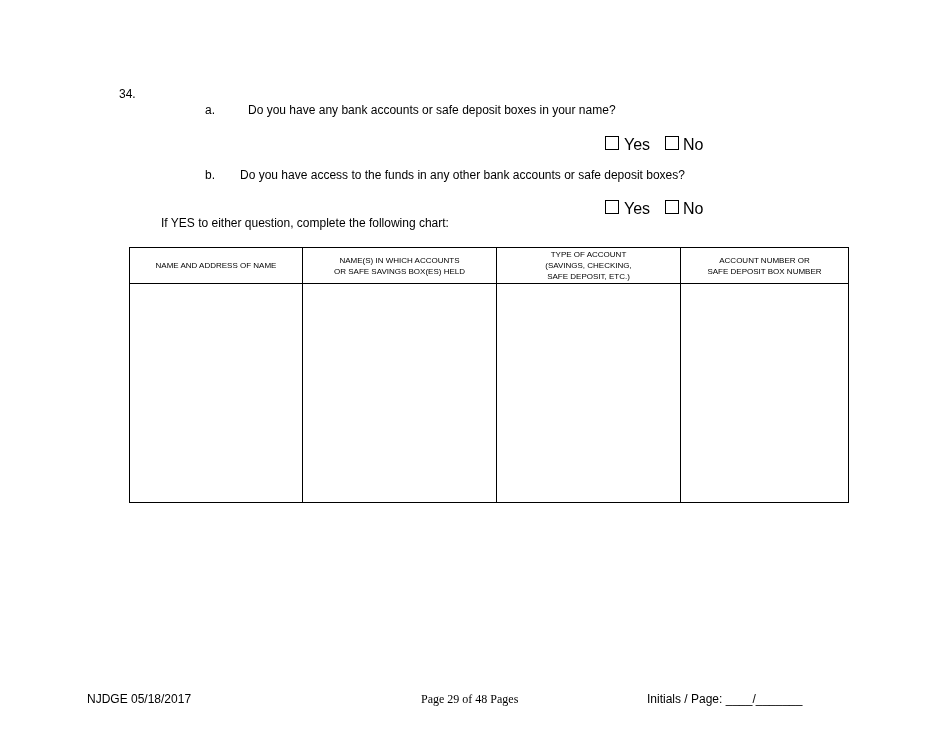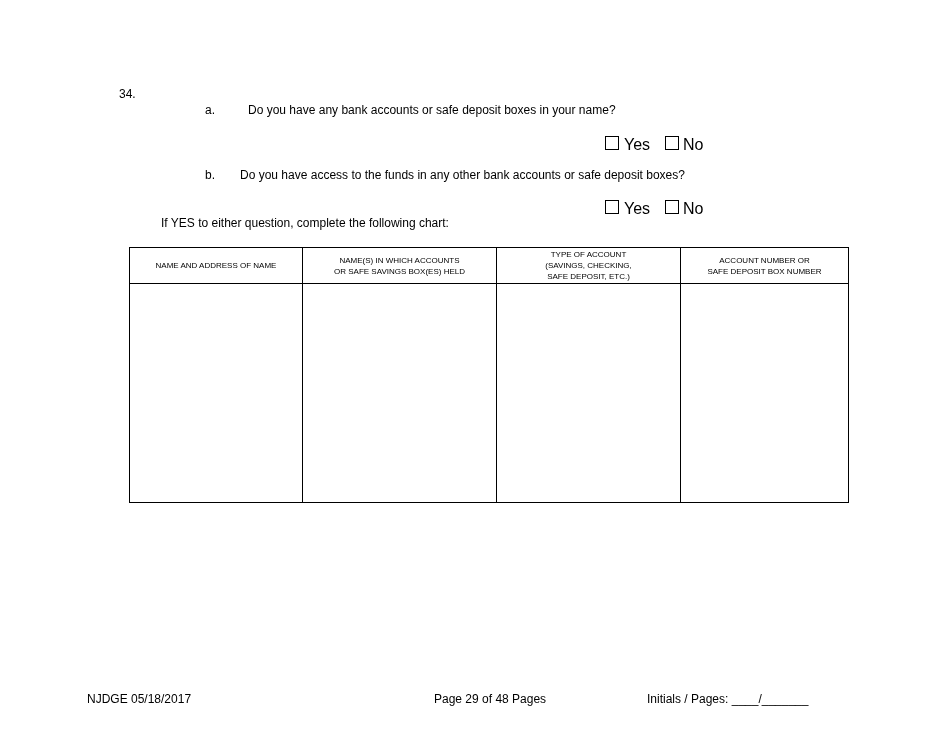--- a/index.html
+++ b/index.html
@@ -65,14 +65,14 @@
   <tr>
     <td></td>
     <td></td>
     <td></td>
     <td></td>
   </tr>
 </tbody>
   </table>
 
 <div class="footer" style="left:87px;">NJDGE 05/18/2017</div>
-<div class="footer" style="left:434px;">Page 29 of 48 Pages</div>
-<div class="footer" style="left:647px;">Initials / Pages: ____/_______</div>
+<div class="footer" style="left:421px;font-family:Liberation Serif, serif;">Page 29 of 48 Pages</div>
+<div class="footer" style="left:647px;">Initials / Page: ____/_______</div>
 
 </body></html>

